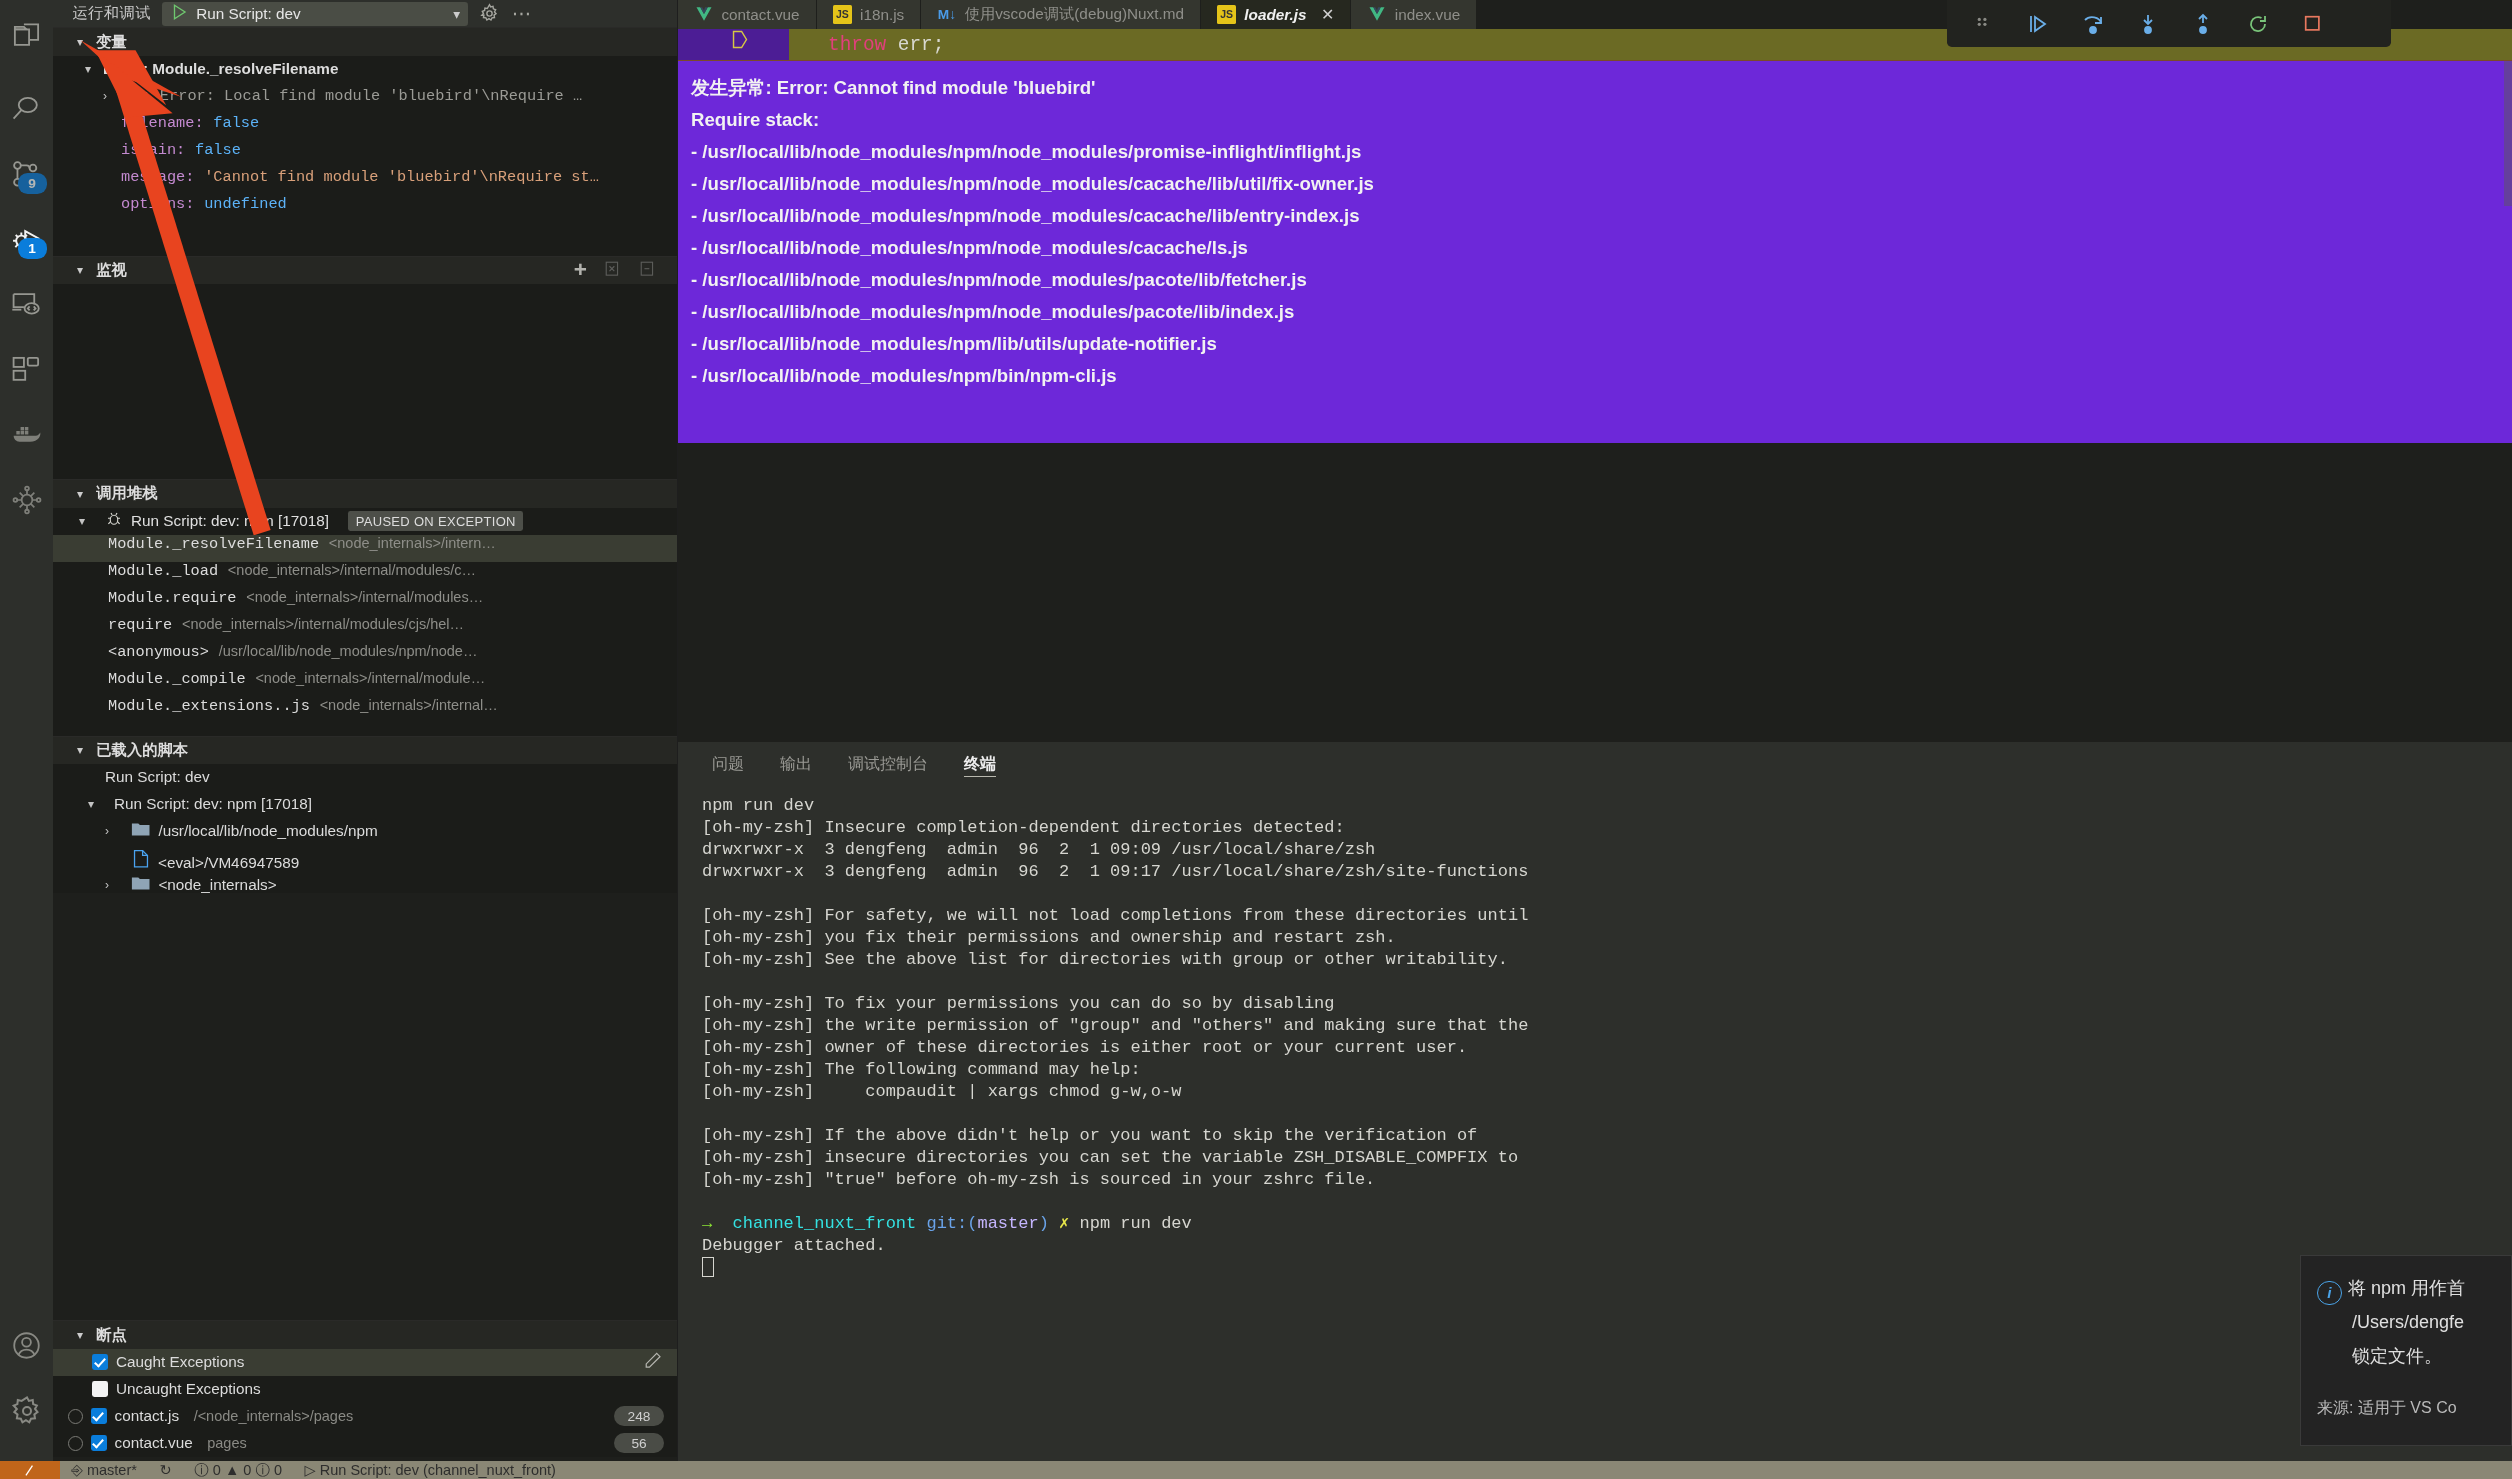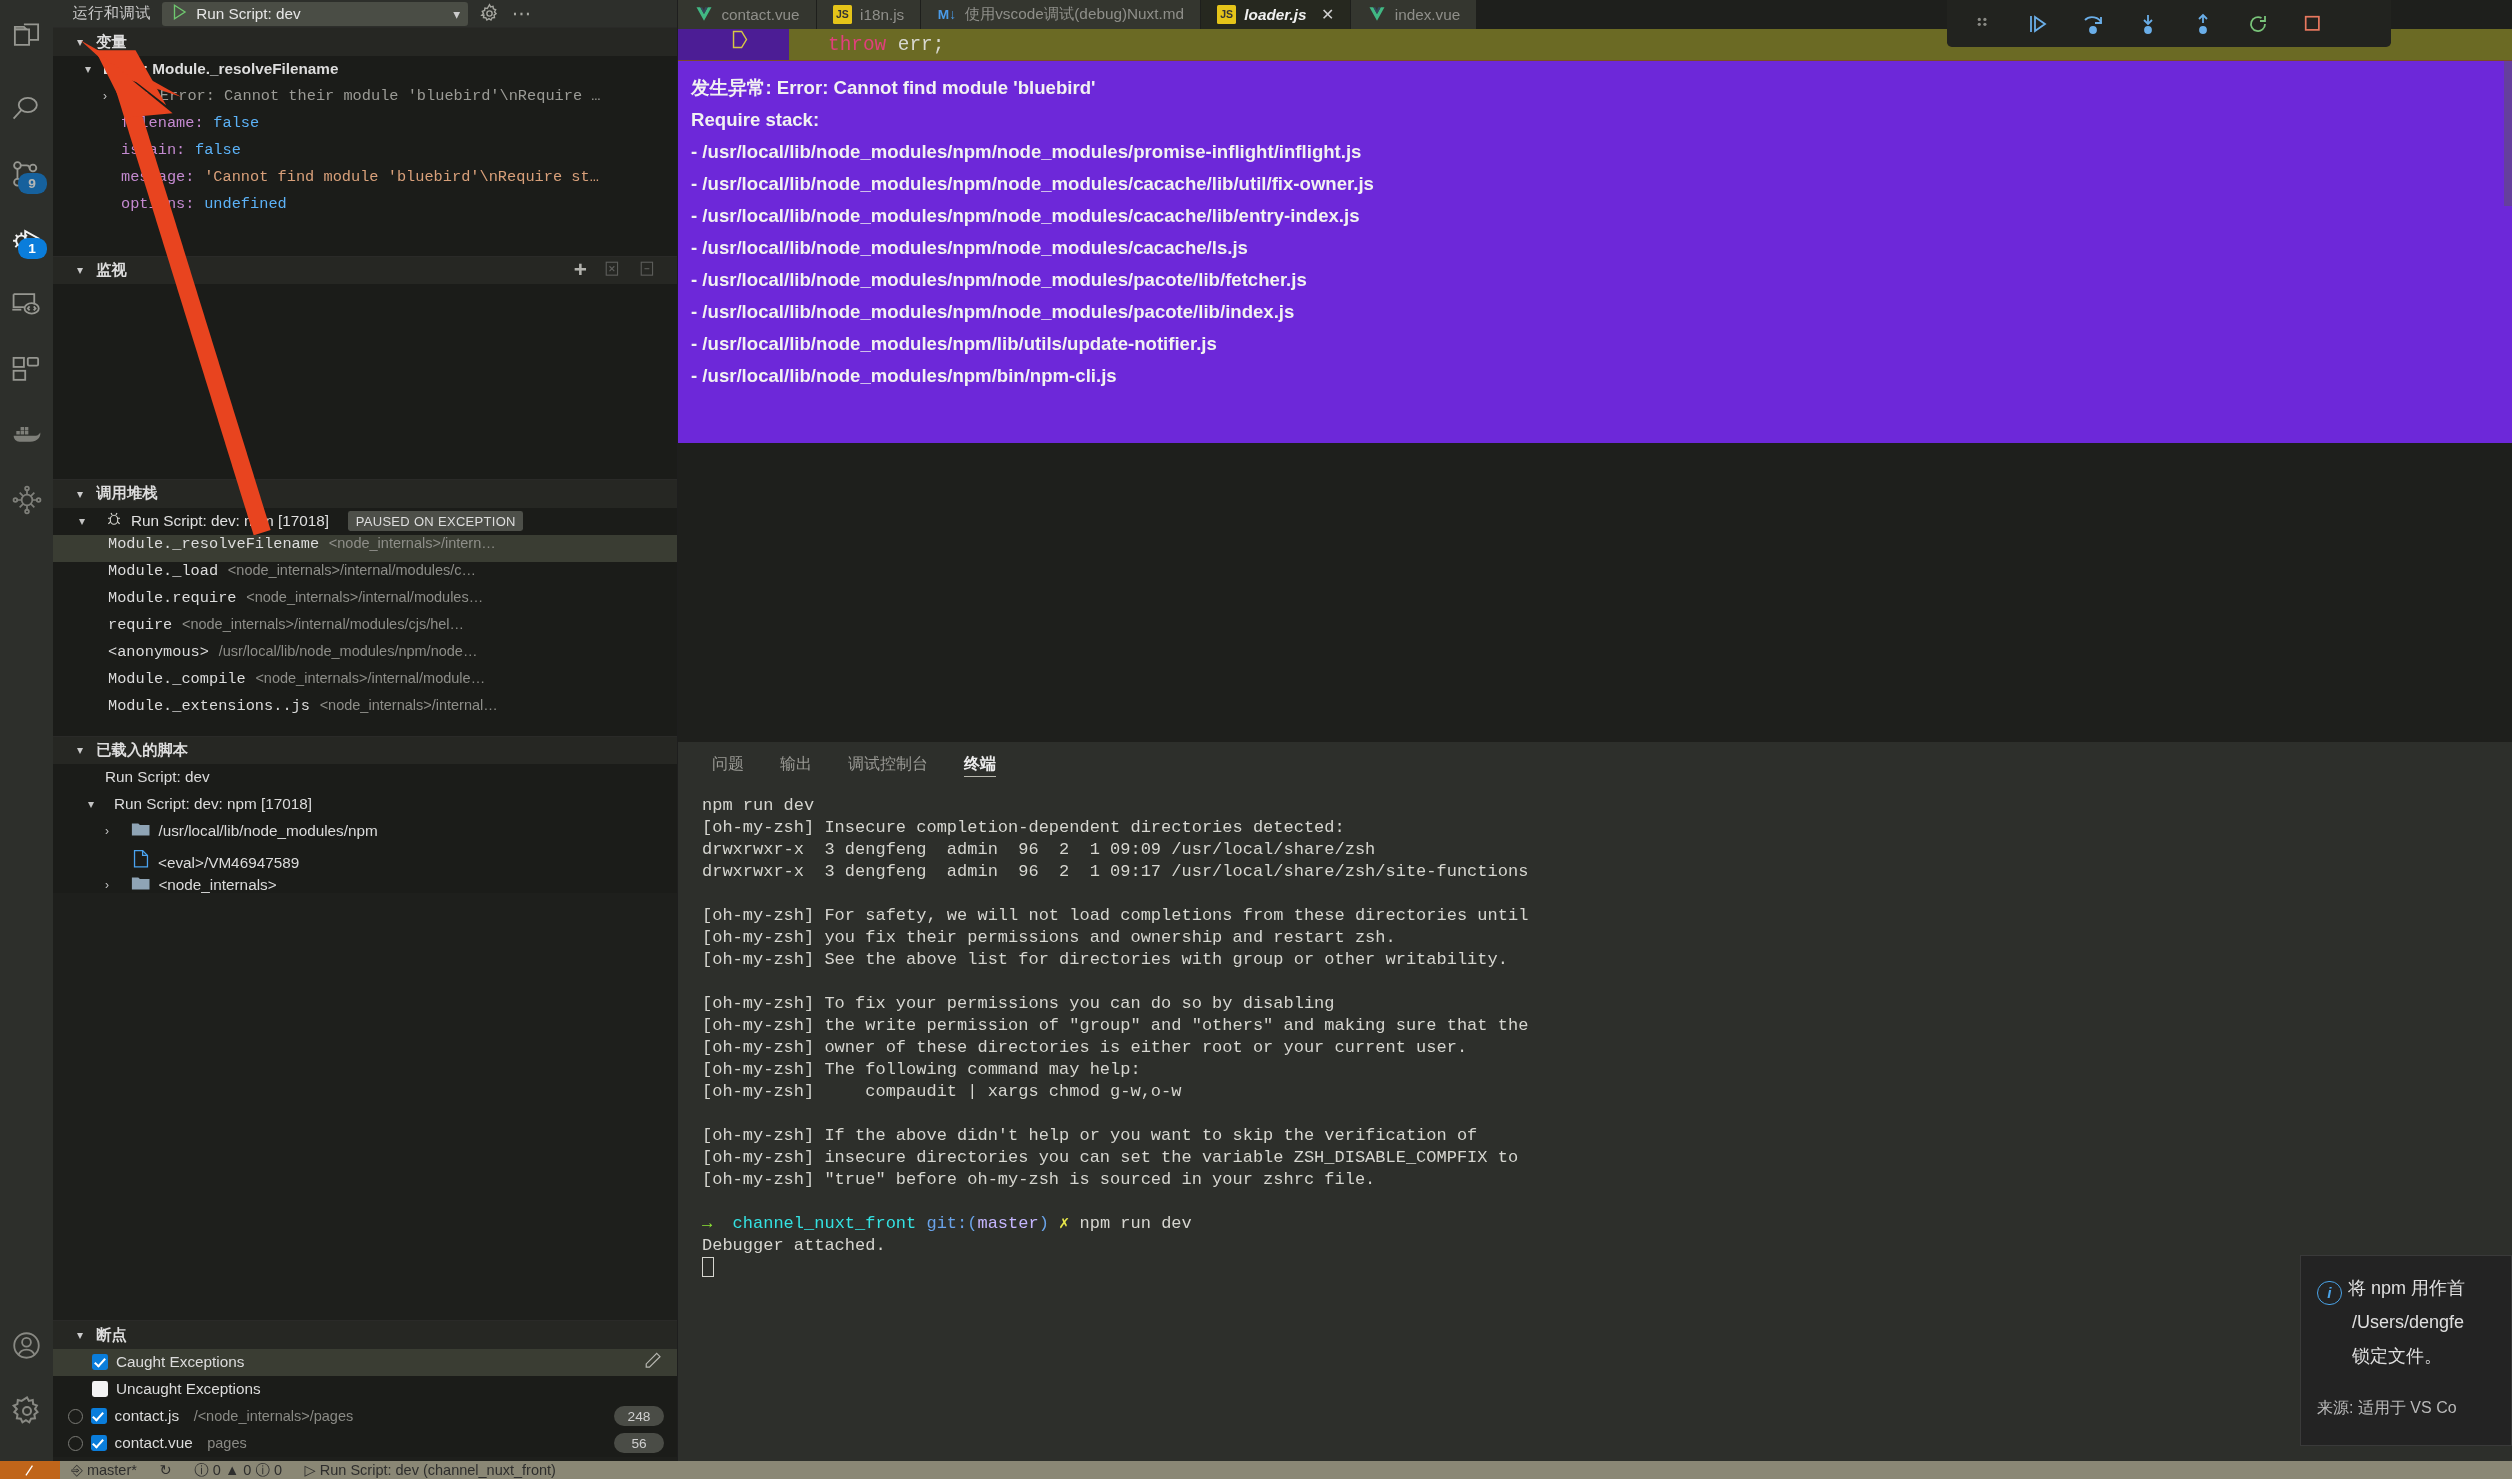--- a/index.html
+++ b/index.html
@@ -334,21 +334,21 @@
       <span>变量</span>
     </div>
     <div id="vars-body">
       <div class="tree-row" style="padding-left:32px;">
         <span class="arrow">▾</span>
         <span class="v-scope">Local: Module._resolveFilename</span>
       </div>
       <div class="tree-row" style="padding-left:50px;">
         <span class="arrow">›</span>
         <span class="mono v-name">err</span>
-        <span class="mono v-val-gray" style="margin-left:11.3px;">Error: Cannot their module 'bluebird'\nRequire …</span>
+        <span class="mono v-val-gray" style="margin-left:11.3px;">Error: Local find module 'bluebird'\nRequire …</span>
       </div>
       <div class="tree-row" style="padding-left:68px;">
         <span class="mono v-name">filename:</span>
         <span class="mono v-val-blue" style="margin-left:9.7px;">false</span>
       </div>
       <div class="tree-row" style="padding-left:68px;">
         <span class="mono v-name">isMain:</span>
         <span class="mono v-val-blue" style="margin-left:9.7px;">false</span>
       </div>
       <div class="tree-row" style="padding-left:68px;">

